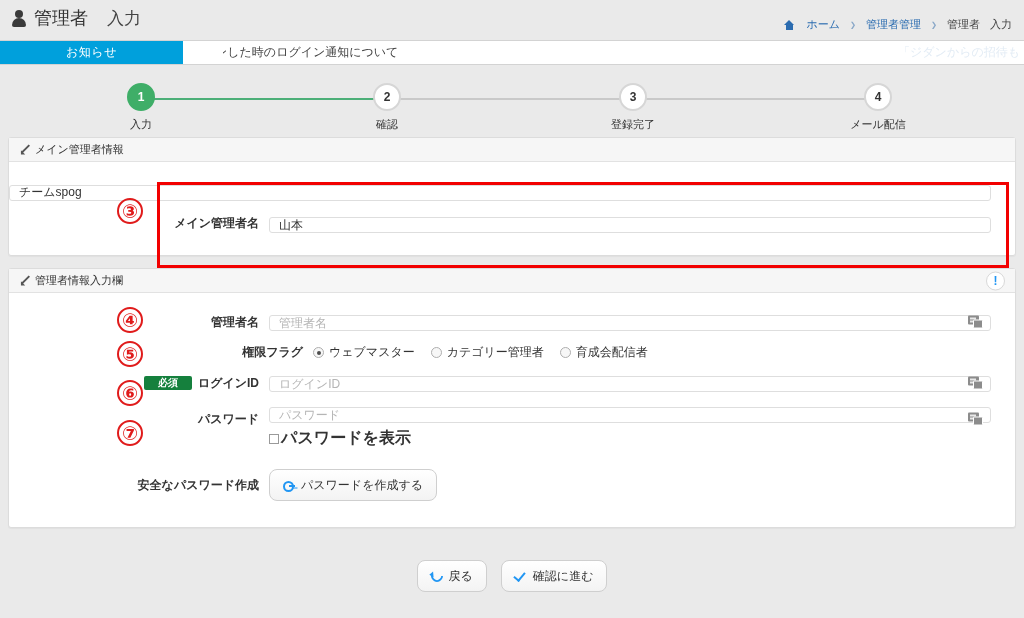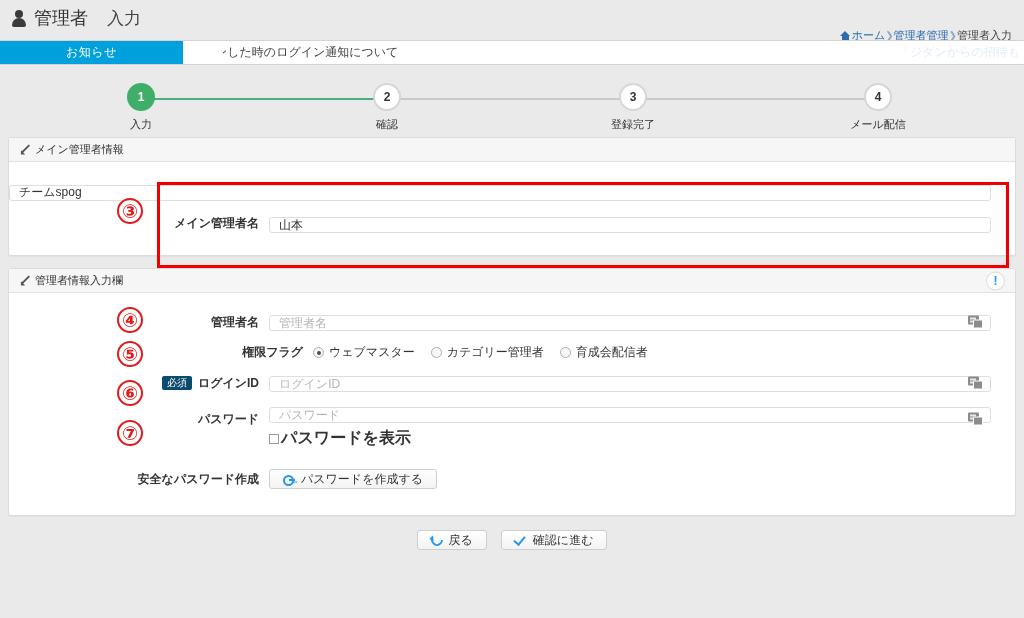--- a/index.html
+++ b/index.html
@@ -43,27 +43,28 @@
   .user-glyph::after {
     content: "";
     position: absolute; left: 0px; top: 9px;
     width: 14px; height: 9px;
     border-radius: 7px 7px 2px 2px;
     background: #3a3a3a;
   }
 
   .breadcrumb {
     position: absolute;
-    right: 12px; top: 28px;
+    right: 12px; top: 17px;
     font-size: 11px;
     color: #555;
     display: flex;
     align-items: center;
-    gap: 0;
+    gap: 10px;
     white-space: nowrap;
+    font-family: Liberation Mono, monospace;
   }
   .breadcrumb a { color: #2b6cb0; text-decoration: none; }
   .breadcrumb .sep { color: #8aa8c8; font-size: 10px; }
   .home-icon {
     display: inline-block;
     width: 11px; height: 10px;
     position: relative;
     margin-right: 1px;
   }
   .home-icon::before {
@@ -247,25 +248,25 @@
     font-size: 12px;
     font-weight: bold;
     color: #333;
     white-space: nowrap;
     display: flex;
     align-items: center;
     justify-content: flex-end;
     gap: 6px;
   }
   .req-badge {
-    background: #0c4a6e;
+    background: #15803d;
     color: #fff;
     font-size: 10px;
-    font-weight: normal;
-    padding: 2px 5px;
+    font-weight: bold;
+    padding: 2px 14px;
     border-radius: 2px;
     line-height: 1;
   }
   .row-field { flex: 1; padding-right: 24px; position: relative; }
 
   .txt {
     width: 100%;
     height: 16px;
     border: 1px solid #dedede;
     border-radius: 3px;
@@ -348,25 +349,25 @@
     border: 1px solid #9a9a9a;
     background: #fff;
     display: inline-block;
     flex: 0 0 10px;
   }
 
   .btn {
     display: inline-flex;
     align-items: center;
     gap: 6px;
-    height: 20px;
+    height: 32px;
     padding: 0 13px;
     background: linear-gradient(#ffffff, #f3f3f3);
     border: 1px solid #cfcfcf;
-    border-radius: 3px;
+    border-radius: 8px;
     font-size: 12px;
     font-family: inherit;
     color: #333;
     cursor: pointer;
     white-space: nowrap;
   }
   .key-icon {
     display: inline-block;
     width: 12px; height: 11px;
     position: relative;
@@ -416,21 +417,21 @@
     width: 5px; height: 9px;
     border: solid #2196f3;
     border-width: 0 2.5px 2.5px 0;
     transform: rotate(40deg);
   }
 
   .footer-actions {
     display: flex;
     justify-content: center;
     gap: 14px;
-    margin-top: 14px;
+    margin-top: 32px;
   }
 
   
   .anno {
     position: absolute;
     color: #e01b1b;
     font-size: 19px;
     font-weight: bold;
     width: 26px; height: 26px;
     line-height: 23px;

